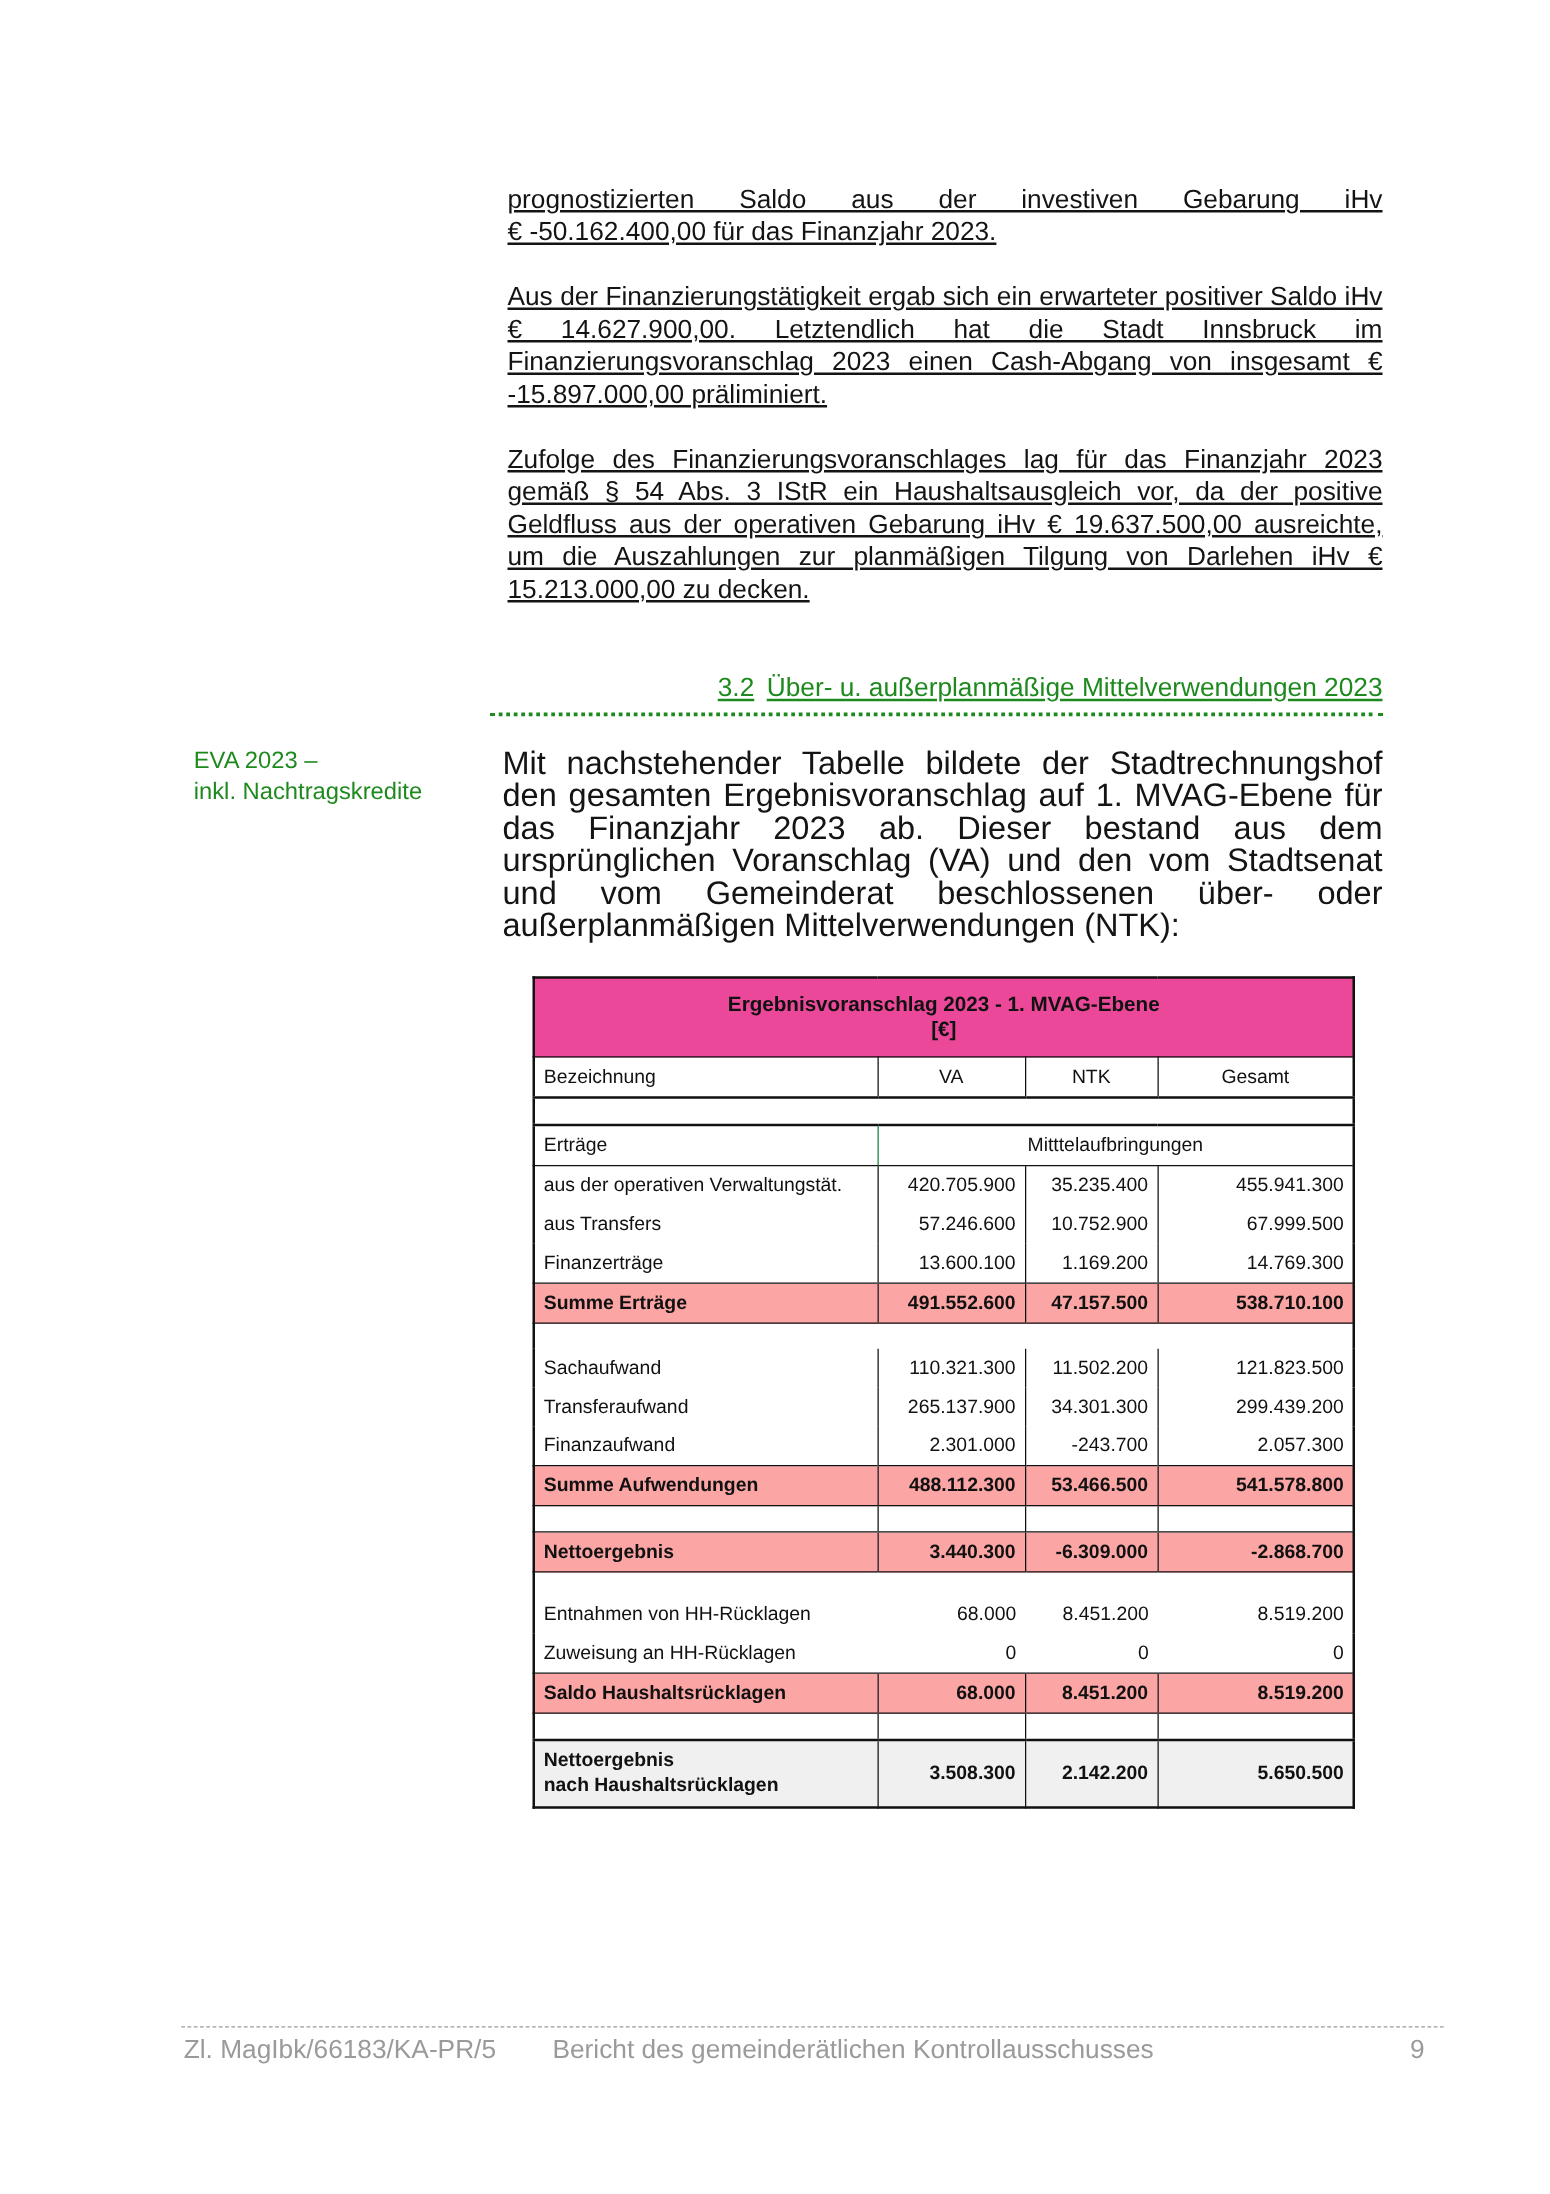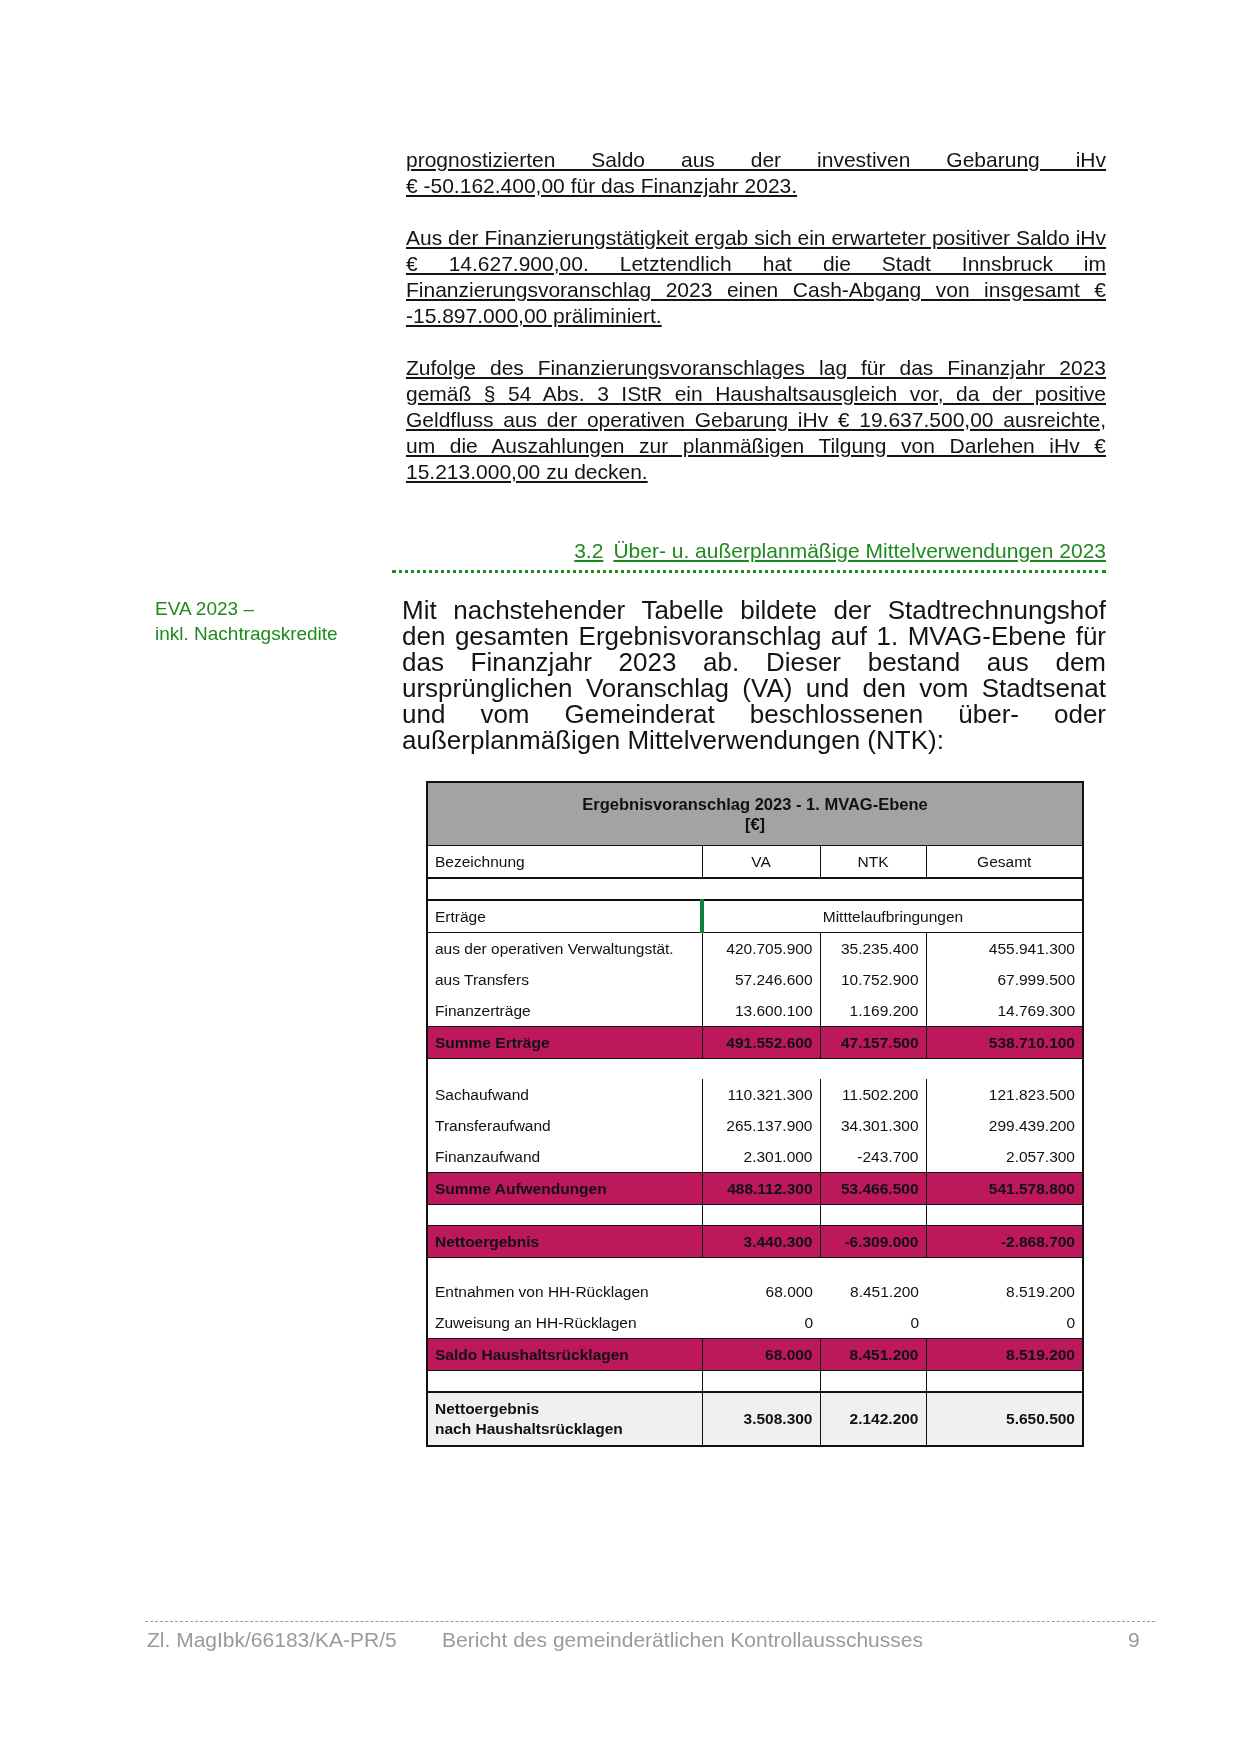--- a/index.html
+++ b/index.html
@@ -16,30 +16,30 @@
 
   .margin-note { position: absolute; left: 155px; top: 596px; font-size: 19px; line-height: 25px; color: #1e8a1e; }
   .margin-note div { white-space: nowrap; }
 
   .p4 { position: absolute; left: 402px; top: 597px; width: 704px; font-size: 26px; line-height: 26px; text-align: justify; color: #141414; }
   .p4 p { margin: 0; }
 
   table.fin { position: absolute; left: 426px; top: 781px; width: 658px; border-collapse: collapse; font-size: 15.5px; color: #111; border: 2px solid #111; }
   table.fin td { padding: 0 7px; height: 31px; vertical-align: middle; }
   table.fin td.num { text-align: right; }
-  table.fin .title-cell { background: #a3a3a3; text-align: center; font-weight: bold; font-size: 16.5px; height: 62px; line-height: 20px; border-bottom: 1px solid #111; }
+  table.fin .title-cell { background: #ec4899; text-align: center; font-weight: bold; font-size: 16.5px; height: 62px; line-height: 20px; border-bottom: 1px solid #111; }
   table.fin .hdr td { border-bottom: 2px solid #111; }
   table.fin .hdr td.c { text-align: center; border-left: 1px solid #111; }
   table.fin .sec td { border-top: 2px solid #111; border-bottom: 1px solid #111; }
-  table.fin .sec td.span { text-align: center; border-left: 4px solid #15803d; }
+  table.fin .sec td.span { text-align: center; border-left: 1px solid #15803d; }
   table.fin .spacer td { height: 20px; }
   table.fin .spacer-grid td { height: 20px; }
   table.fin .spacer-grid td.col { border-left: 1px solid #111; }
   table.fin td.col { border-left: 1px solid #111; }
-  table.fin .sum td { background: #be185d; font-weight: bold; border-top: 1px solid #111; border-bottom: 1px solid #111; height: 31px; }
+  table.fin .sum td { background: #fca5a5; font-weight: bold; border-top: 1px solid #111; border-bottom: 1px solid #111; height: 31px; }
   table.fin .gap-tall td { height: 18px; }
   table.fin .final td { background: #f0f0f0; font-weight: bold; border-top: 2px solid #111; height: 52px; line-height: 20px; }
   table.fin .label-col { width: 275px; }
   table.fin .va-col { width: 118px; }
   table.fin .ntk-col { width: 106px; }
 
   .footer-line { position: absolute; left: 145px; top: 1621px; width: 1010px; border-top: 1.5px dashed #9a9a9a; }
   .footer { position: absolute; top: 1628px; font-size: 21px; color: #9a9a9a; }
   .f-left { left: 147px; }
   .f-mid { left: 442px; }

